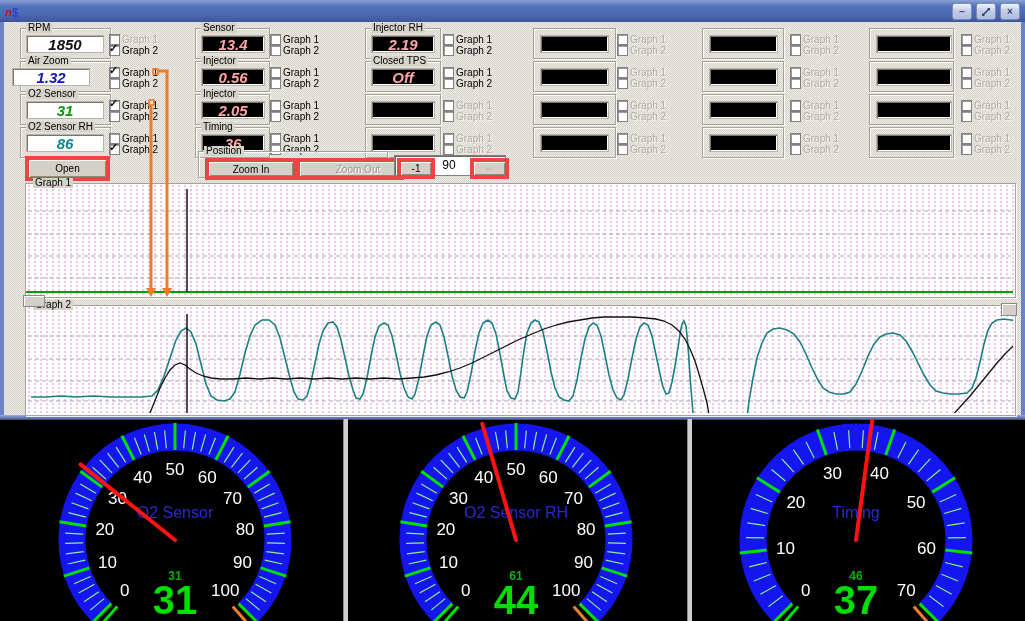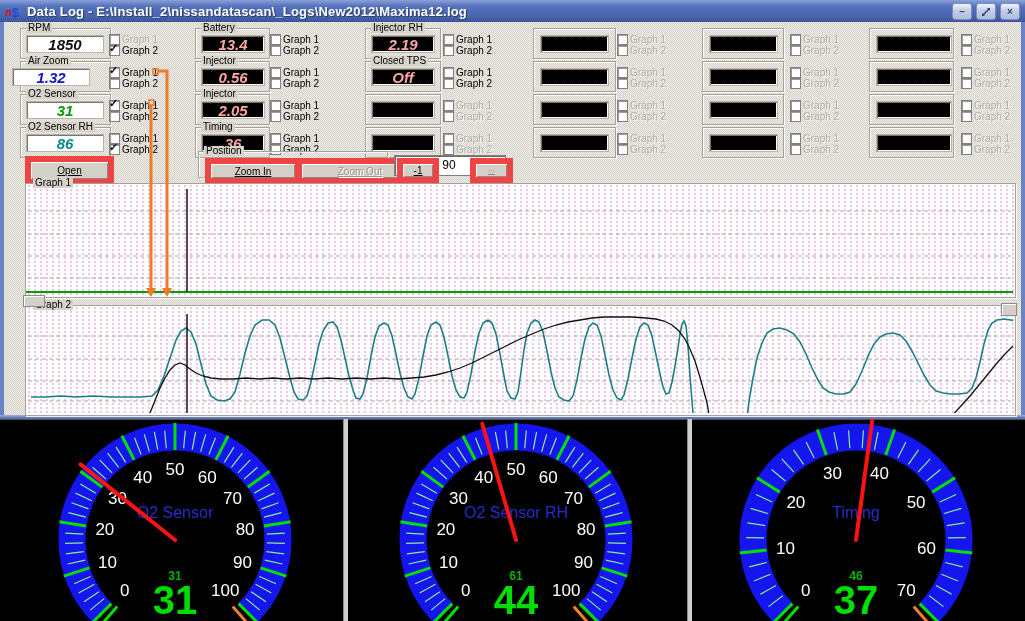--- a/index.html
+++ b/index.html
@@ -32,23 +32,23 @@
   .disp{position:absolute;display:flex;align-items:center;justify-content:center;
     font-weight:bold;font-style:italic;font-size:15px;
     box-shadow:inset 1px 1px 0 #7a766e,inset -1px -1px 0 #fff;border:1px solid #b8b4ac;}
   .disp.white{background:#fff;}
   .disp.lcd{background:#000;color:#fca5a5;}
   .cb{position:absolute;width:9px;height:9px;background:#fff;border:1px solid #808080;
     box-shadow:inset 1px 1px 0 #9a9a9a;}
   .cb .mark{position:absolute;left:-1px;top:-4px;font-size:11px;font-weight:bold;color:#111;}
   .cblabel{position:absolute;font-size:10px;color:#000;white-space:nowrap;line-height:10px;}
   .cblabel.dis{color:#b2aea6;text-shadow:1px 1px 0 #f4f2ee;}
-  .btn{position:absolute;background:#d4d0c8;border:6px solid #ef4444;
+  .btn{position:absolute;background:#d4d0c8;border:4px solid #ef4444;
     box-shadow:inset 1px 1px 0 #fff,inset -1px -1px 0 #8a8a8a;
-    display:flex;align-items:center;justify-content:center;font-size:10px;color:#000;text-decoration:underline;}
+    display:flex;align-items:center;justify-content:center;font-size:10px;color:#000;}
   .btn.dis{color:#9a968e;text-shadow:1px 1px 0 #fff;}
   .sunken{position:absolute;background:#fff;border:1px solid #808080;
     box-shadow:inset 1px 1px 0 #6a6a6a;}
   
   .graphpanel{border:1px solid #a6a29a;
     box-shadow:inset 1px 1px 0 rgba(255,255,255,.85),1px 1px 0 rgba(255,255,255,.85);
     background-color:#fff;
     background-image:radial-gradient(circle,#f0c4ec 26%,transparent 30%);
     background-size:6px 4px;}
   .graphlabel{position:absolute;top:-6px;left:7px;font-size:10px;color:#000;background:#d7d3cb;
@@ -67,21 +67,20 @@
 <div id="stage">
 
   <div class="abs dialog"></div>
   <div class="abs titlebar">
     <span class="ticon">
       <svg width="18" height="15">
         <text x="0" y="12" font-size="11" font-weight="bold" font-style="italic" fill="#cc1111">n</text>
         <text x="7" y="13" font-size="12" font-weight="bold" fill="#2244dd">$</text>
       </svg>
     </span>
-    <span class="title-text">Data Log - E:\Install_2\nissandatascan\_Logs\New2012\Maxima12.log</span>
   </div>
   <div class="sysbtns">
     <div class="sysbtn">
         <span>–</span>
       </div>
     <div class="sysbtn">
       <svg width="10" height="10">
         <line x1="2" y1="8" x2="8" y2="2" stroke="#37476e" stroke-width="1.6"></line>
         <path d="M6 1 L9 1 L9 4 Z" fill="#37476e"></path>
         <path d="M1 6 L1 9 L4 9 Z" fill="#37476e"></path>
@@ -130,21 +129,21 @@
         <span class="gbox-label">O2 Sensor RH</span>
       </div>
       <div class="disp white" style="left: 26px; top: 134px; width: 76px; height: 16px; color: rgb(10, 138, 138);">86</div>
       <div class="cb" style="left: 109px; top: 133px;"></div>
       <div class="cblabel" style="left: 122px; top: 134px;">Graph 1</div>
       <div class="cb" style="left: 109px; top: 144px;">
         <span class="mark">✓</span>
       </div>
       <div class="cblabel" style="left: 122px; top: 145px;">Graph 2</div>
       <div class="abs gbox" style="left: 195px; top: 28px; width: 73px; height: 29px;">
-        <span class="gbox-label">Battery</span>
+        <span class="gbox-label">Sensor</span>
       </div>
       <div class="disp lcd" style="left: 201px; top: 35px; width: 62px; height: 16px;">13.4</div>
       <div class="cb" style="left: 270px; top: 34px;"></div>
       <div class="cblabel" style="left: 283px; top: 35px;">Graph 1</div>
       <div class="cb" style="left: 270px; top: 45px;"></div>
       <div class="cblabel" style="left: 283px; top: 46px;">Graph 2</div>
       <div class="abs gbox" style="left: 195px; top: 61px; width: 73px; height: 29px;">
         <span class="gbox-label">Injector</span>
       </div>
       <div class="disp lcd" style="left: 201px; top: 68px; width: 62px; height: 16px;">0.56</div>

